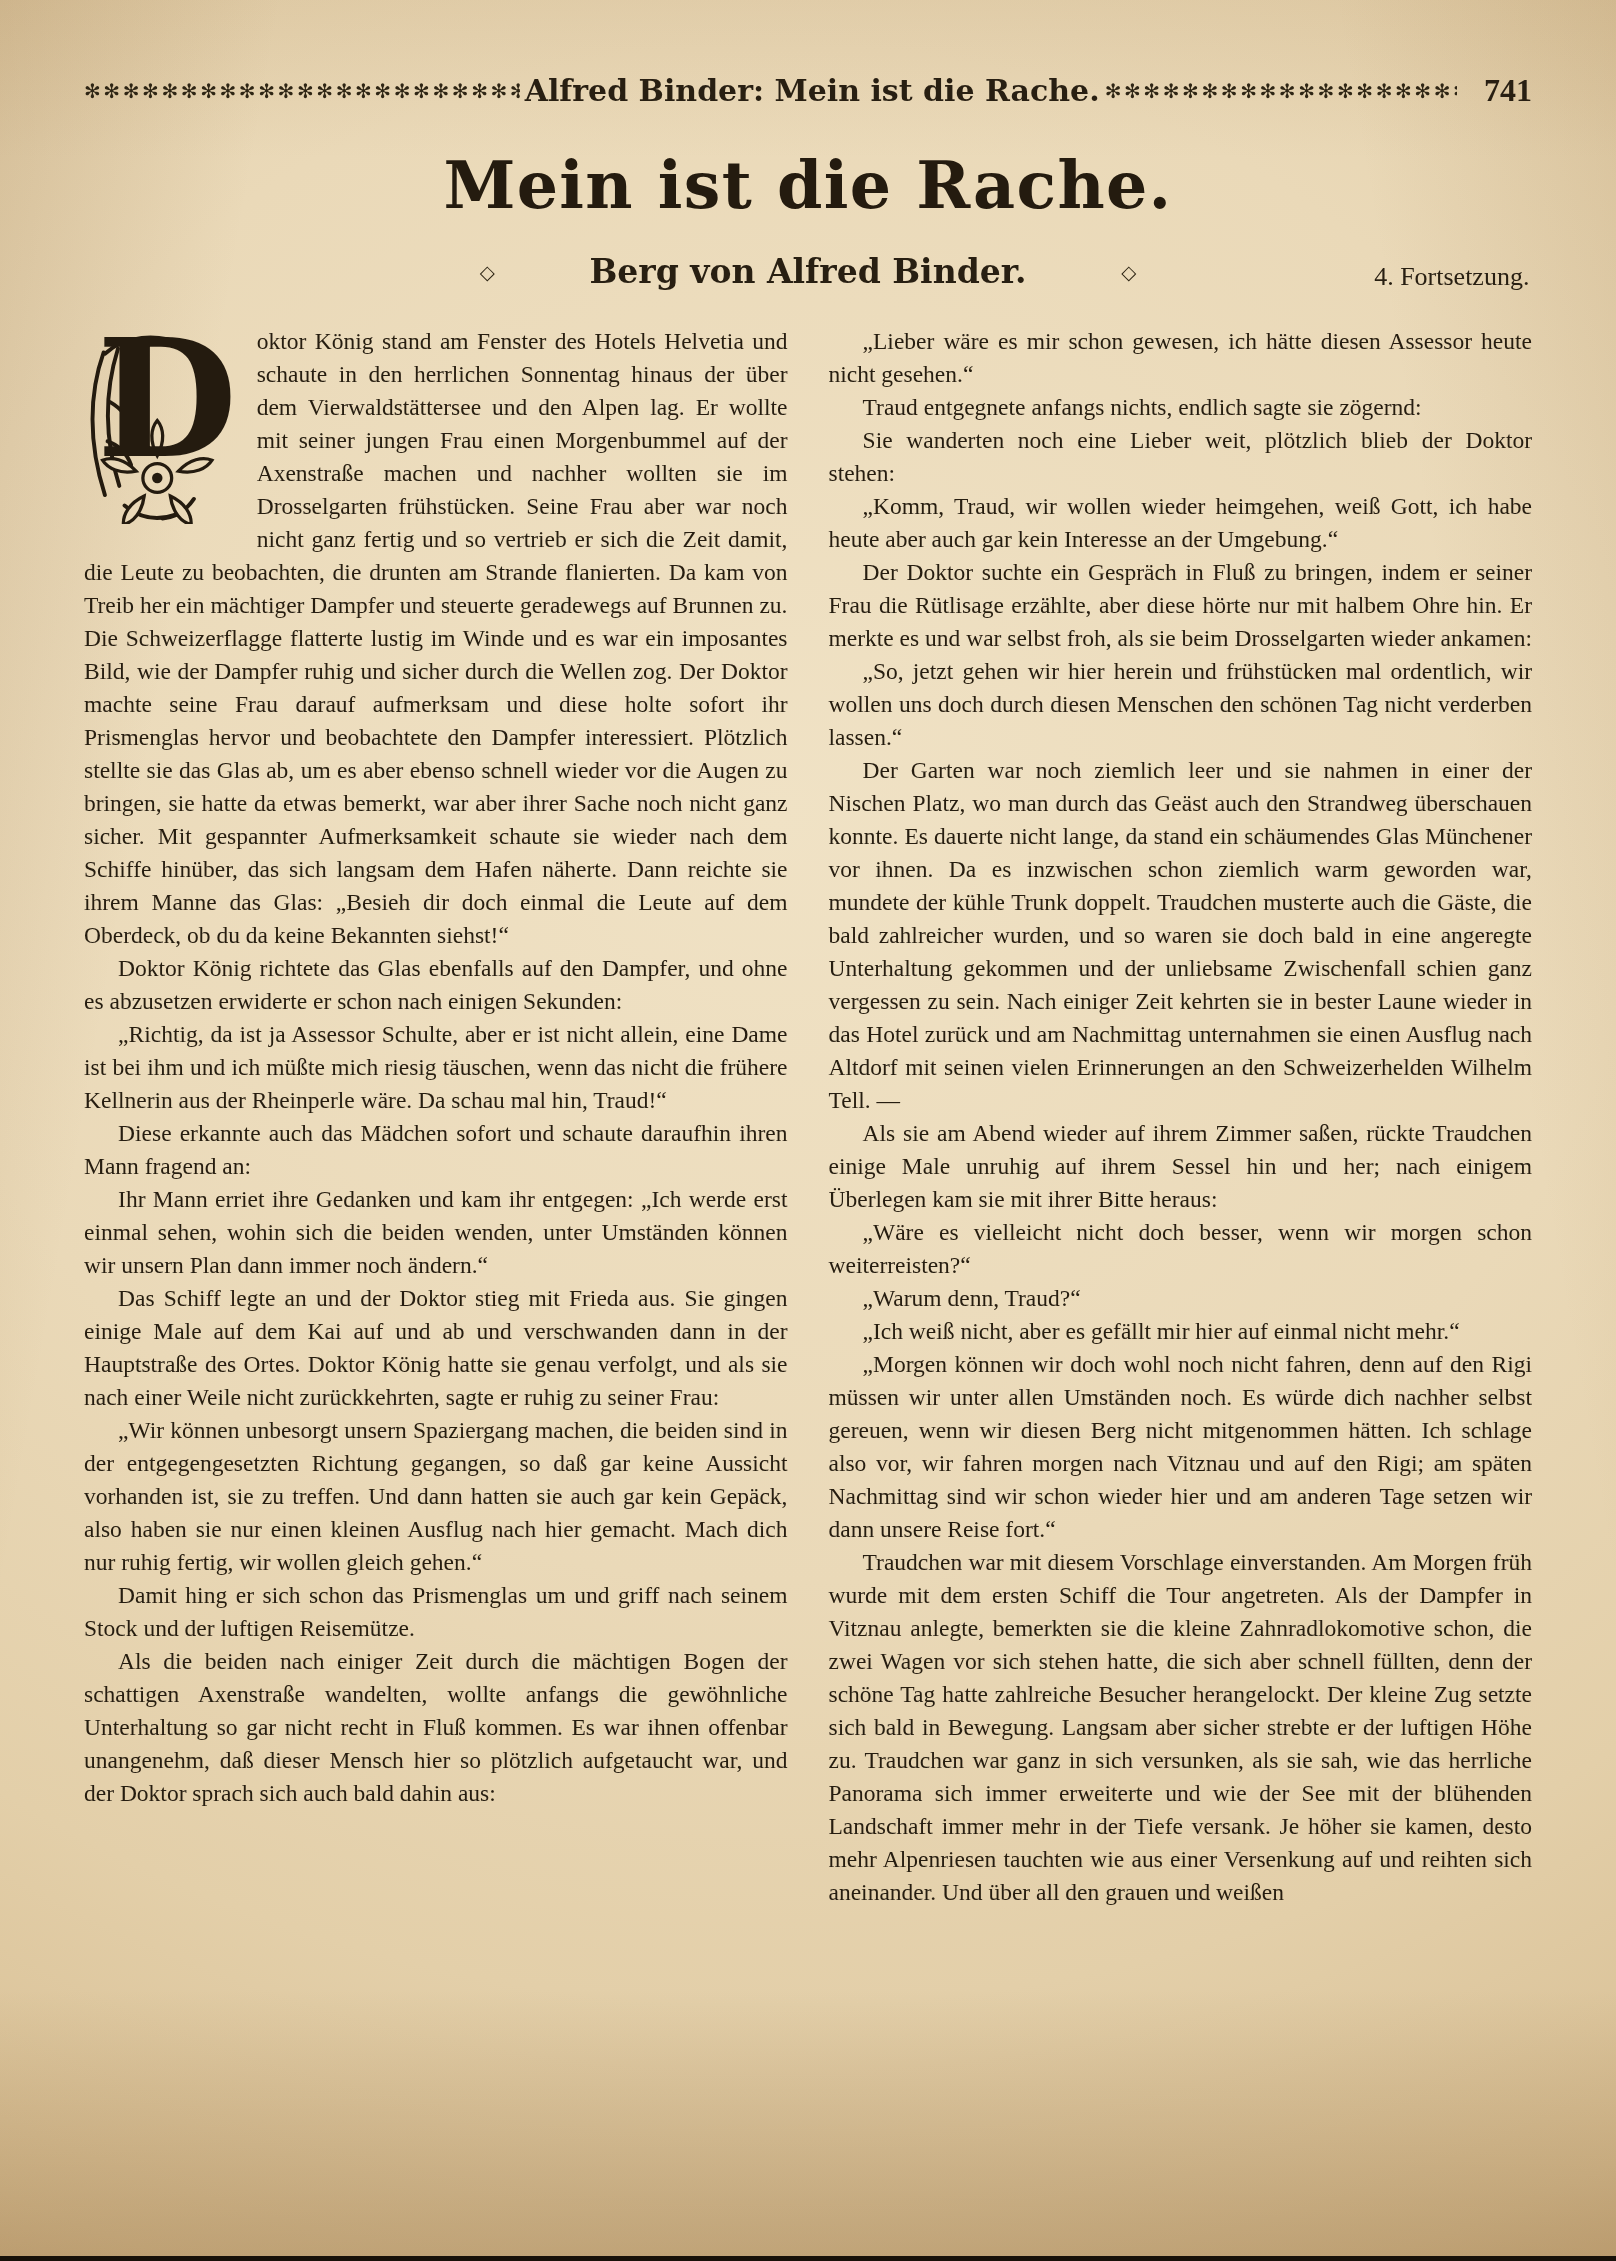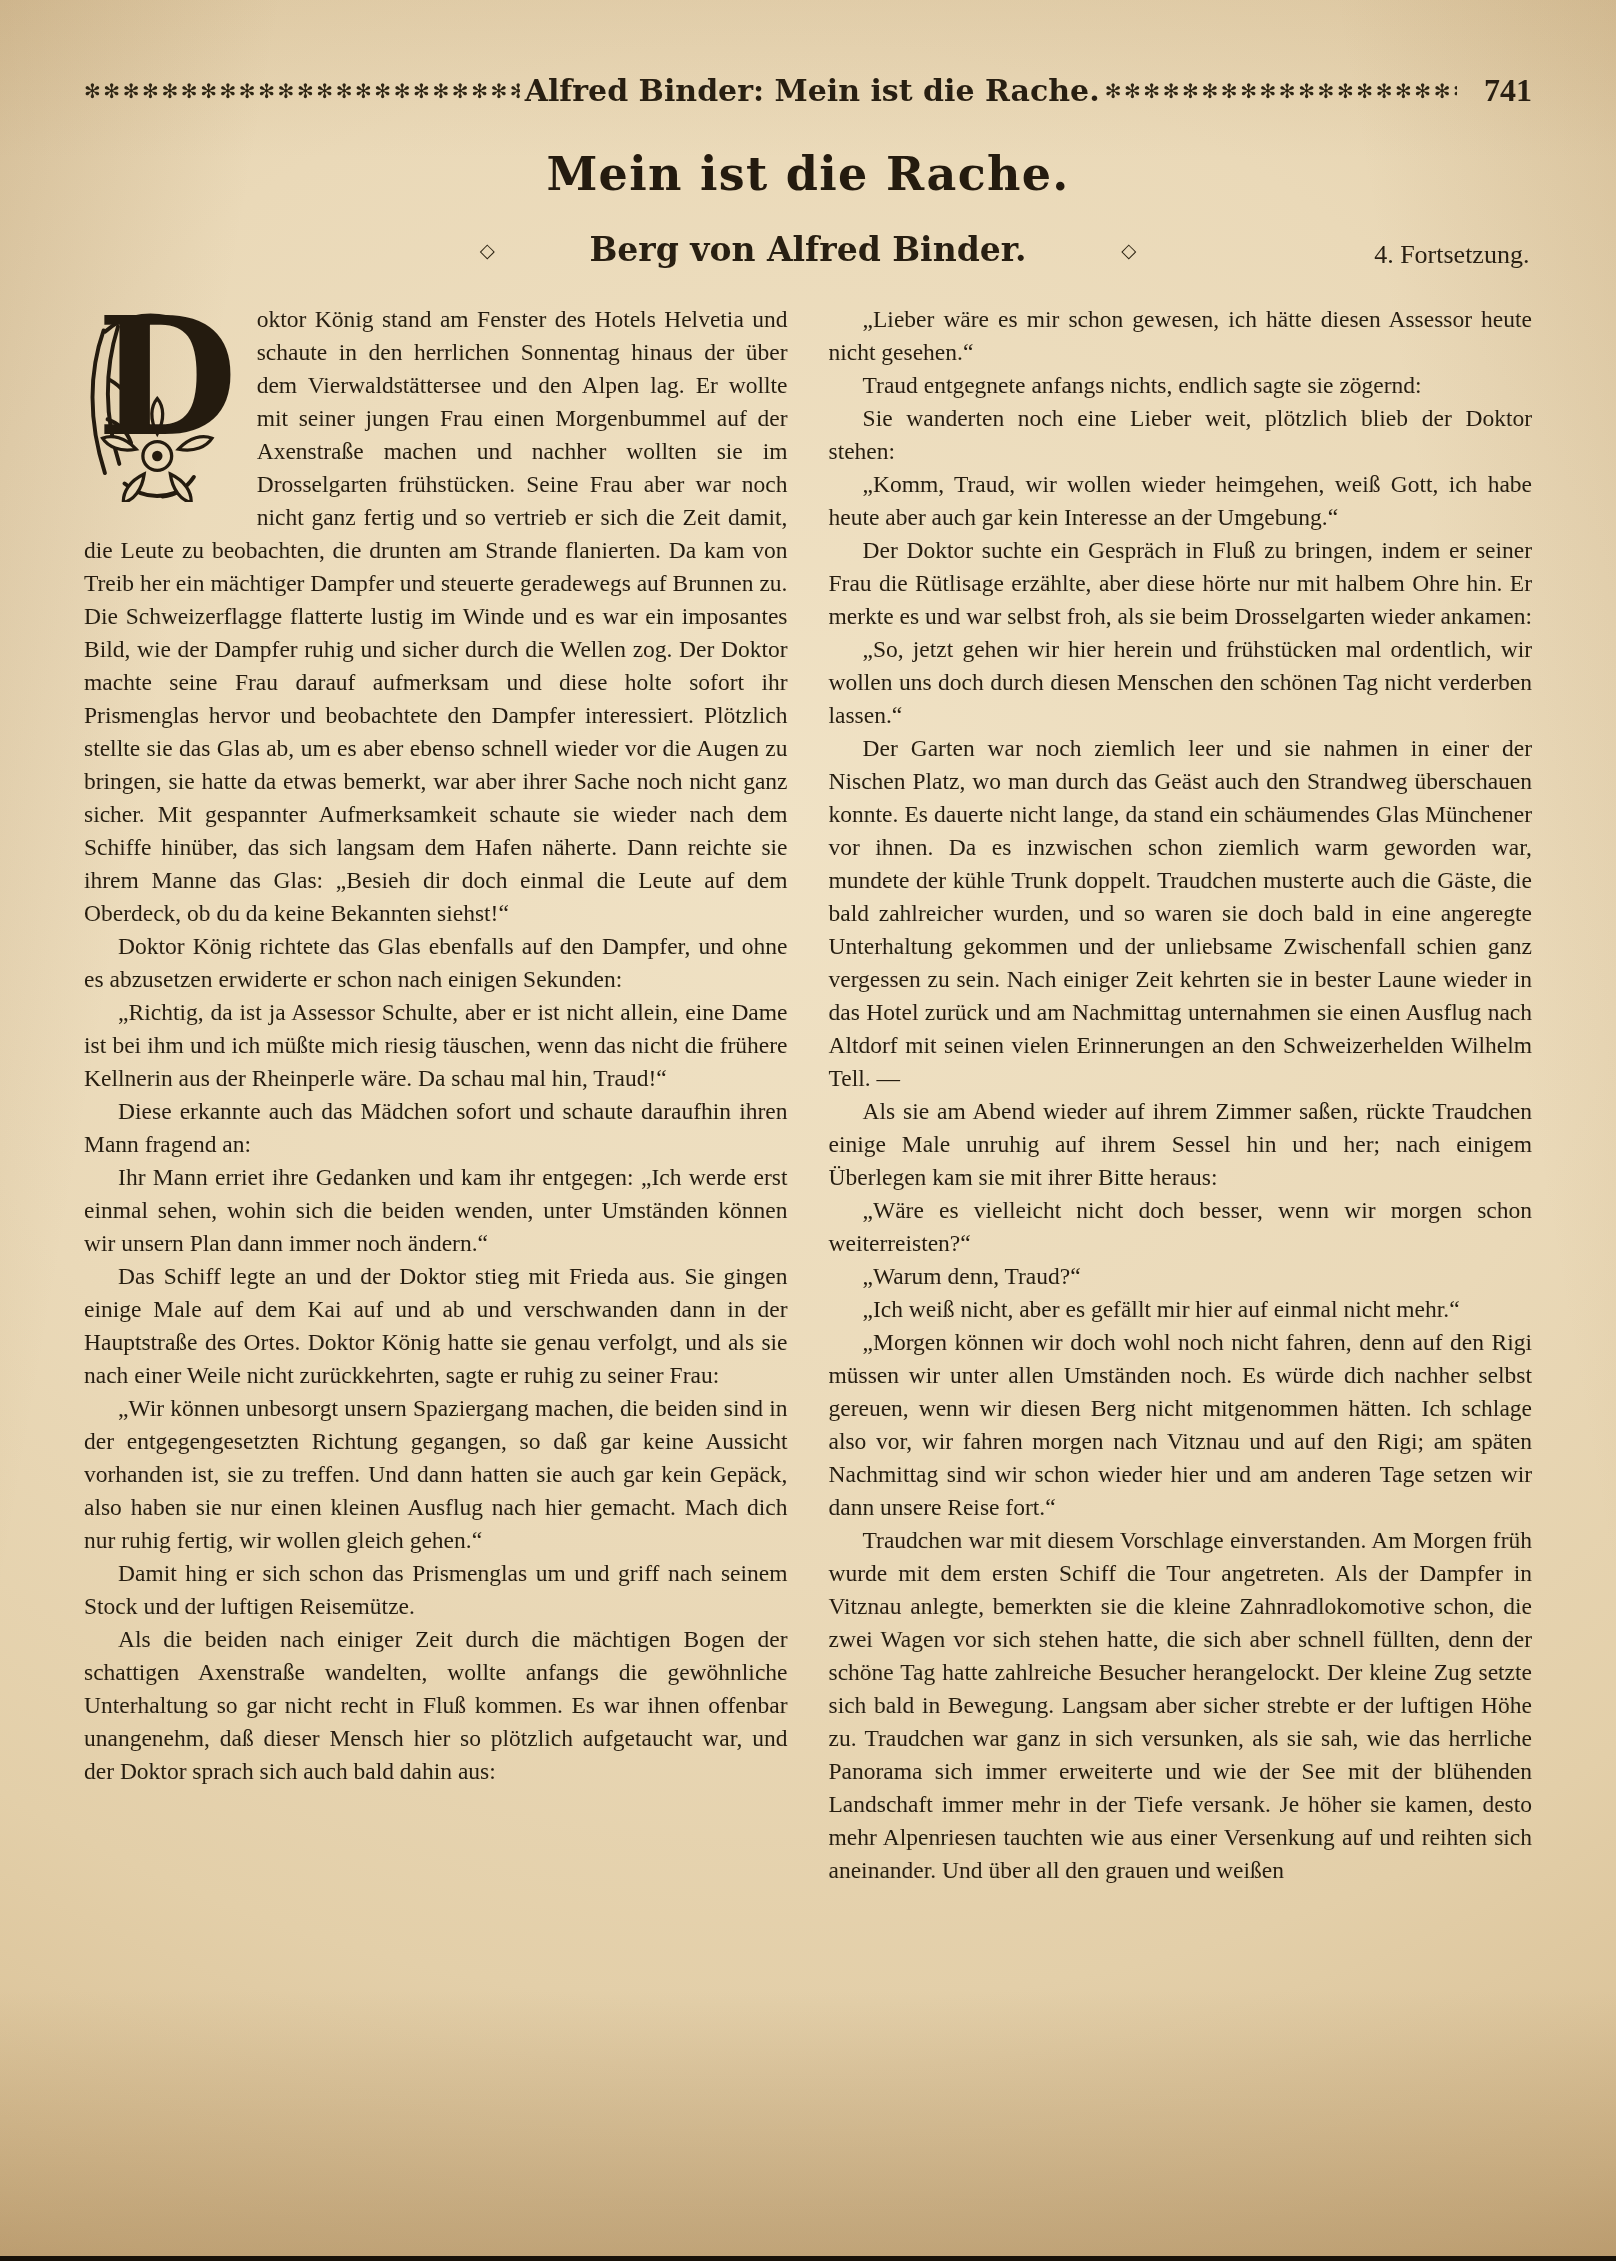--- a/index.html
+++ b/index.html
@@ -57,21 +57,21 @@
     font-family: Liberation Serif, serif;
     margin-left: 27.5px; flex: 0 0 auto;
   }
   .spacer { flex: 1 1 0; }
 
   
   .article-title {
     margin: 38px 0 0 0;
     text-align: center;
     font-family: "DejaVu Serif", serif;
-    font-size: 46px; font-weight: bold;
+    font-size: 65px; font-weight: bold;
     letter-spacing: 1.3px;
     color: #241b0f;
   }
   .subtitle-row {
     position: relative;
     margin-top: 29px;
     height: 43px;
     text-align: center;
   }
   .diamond {

